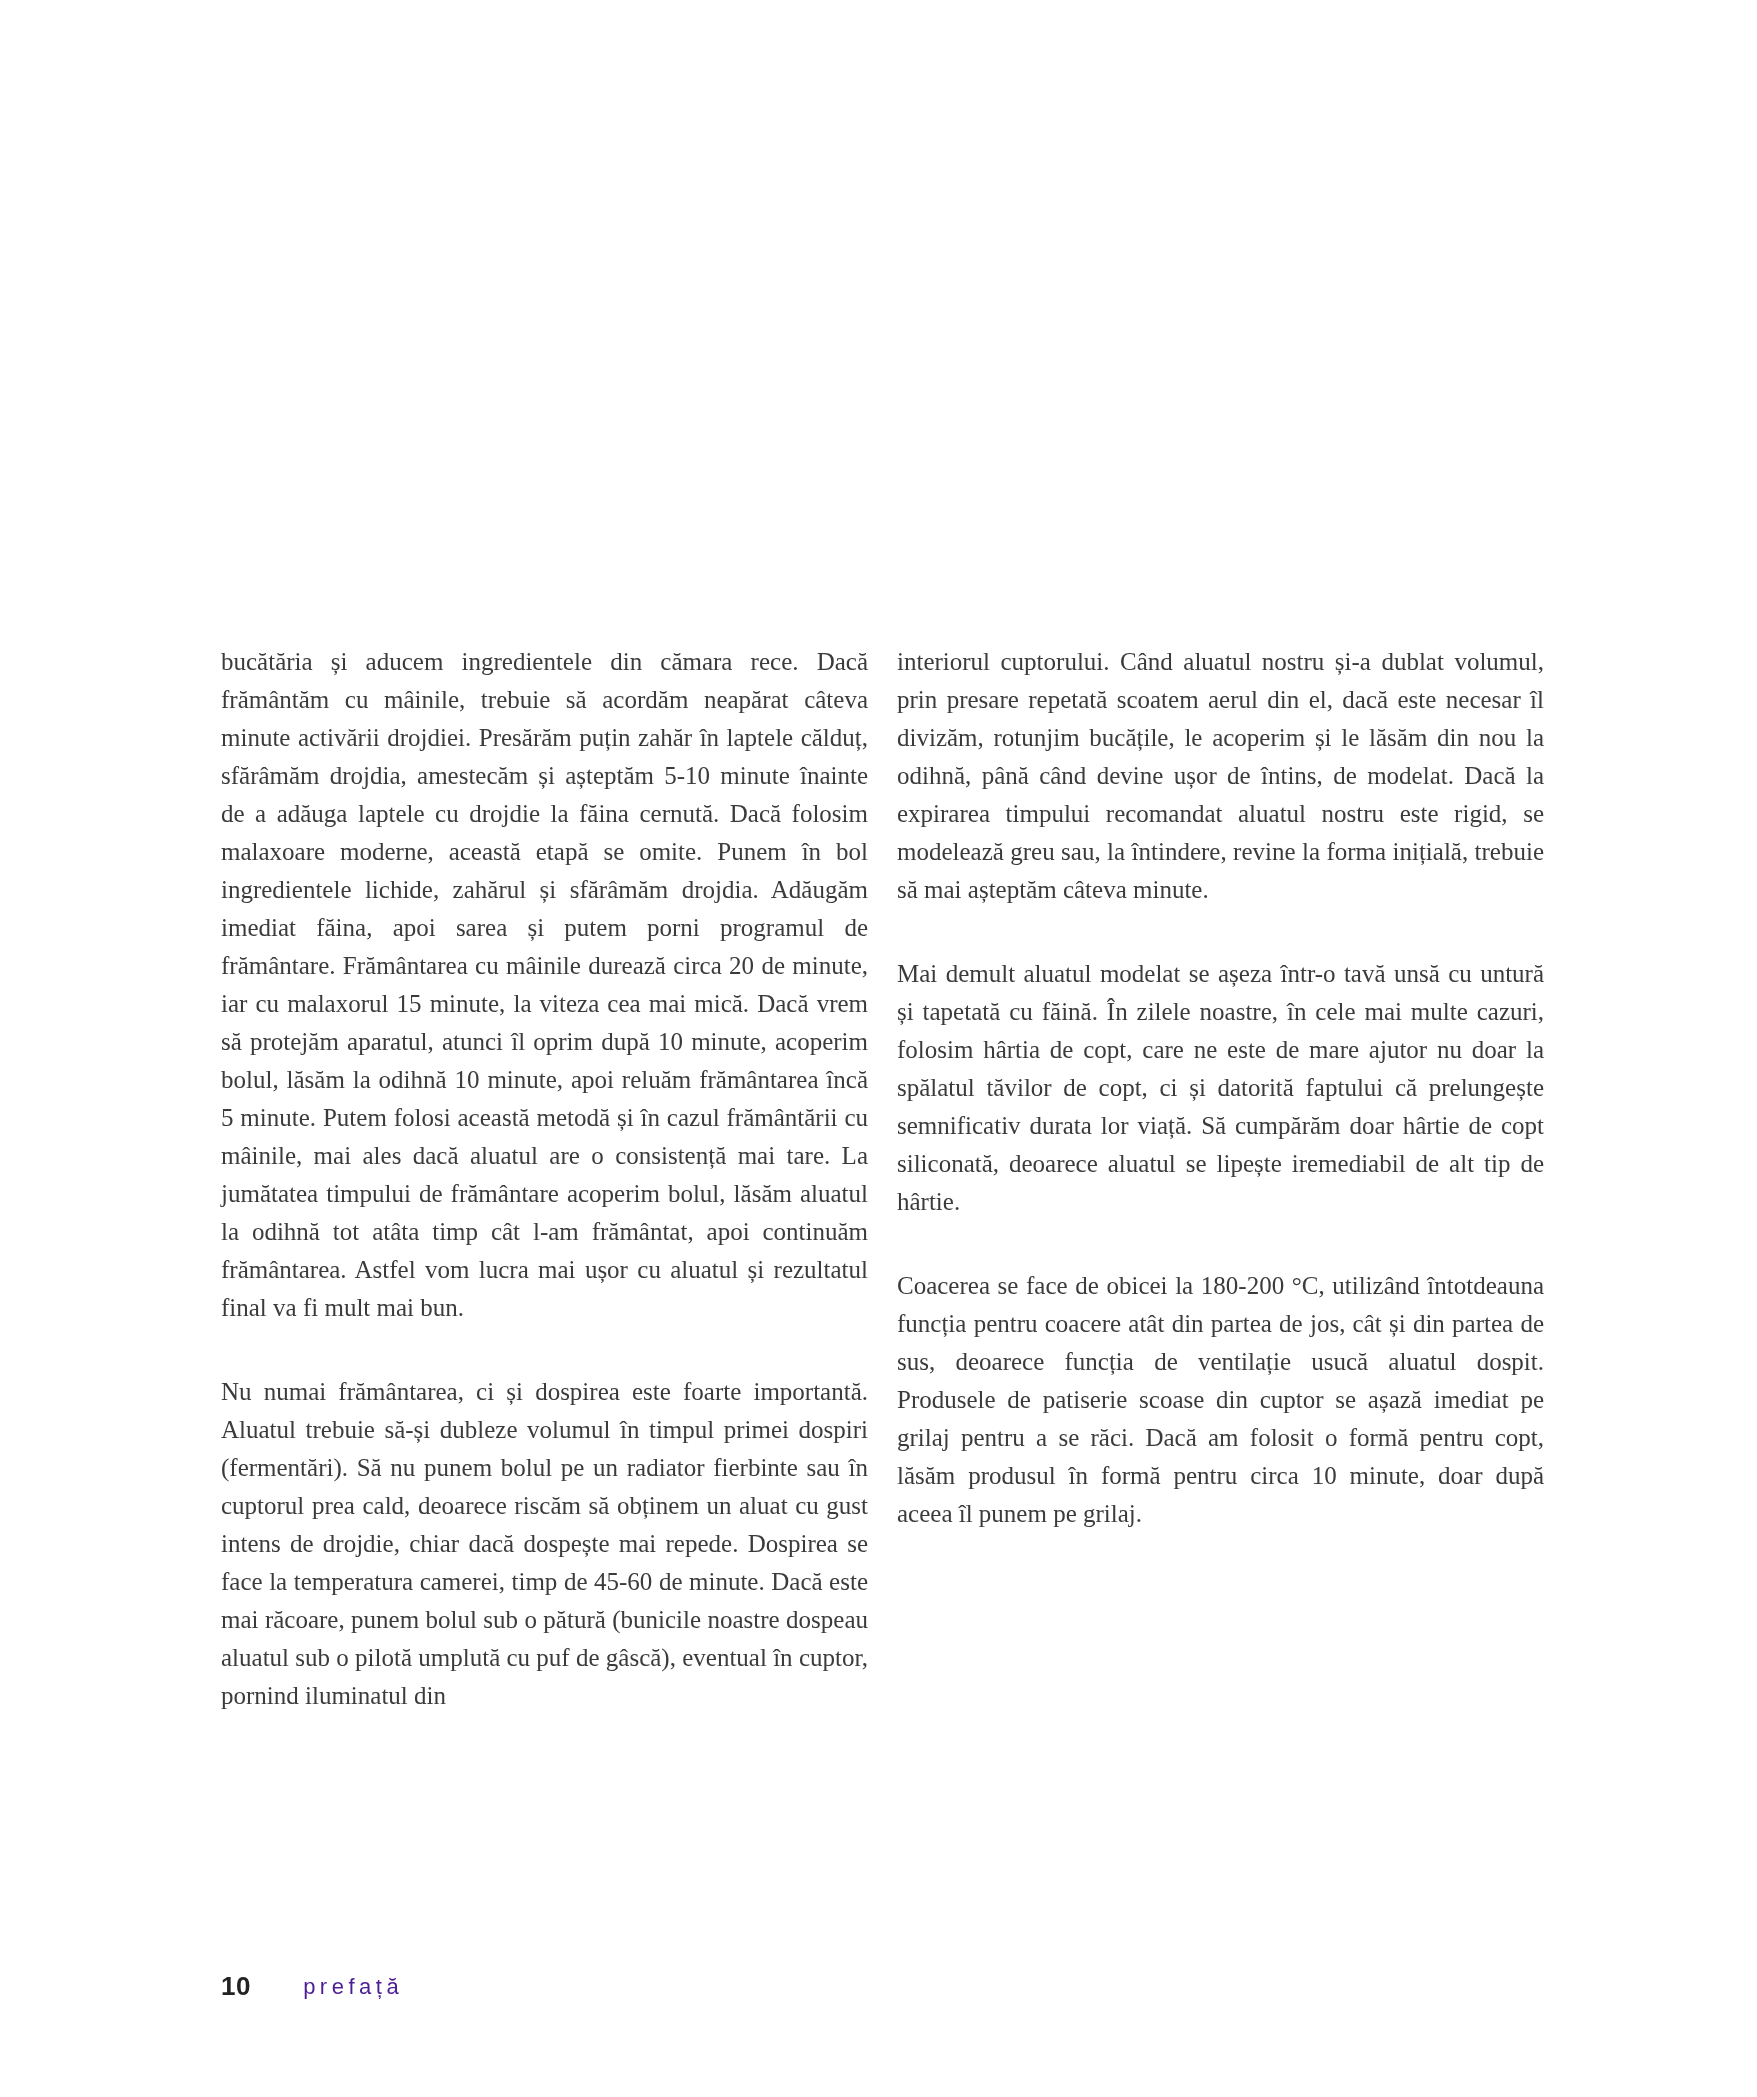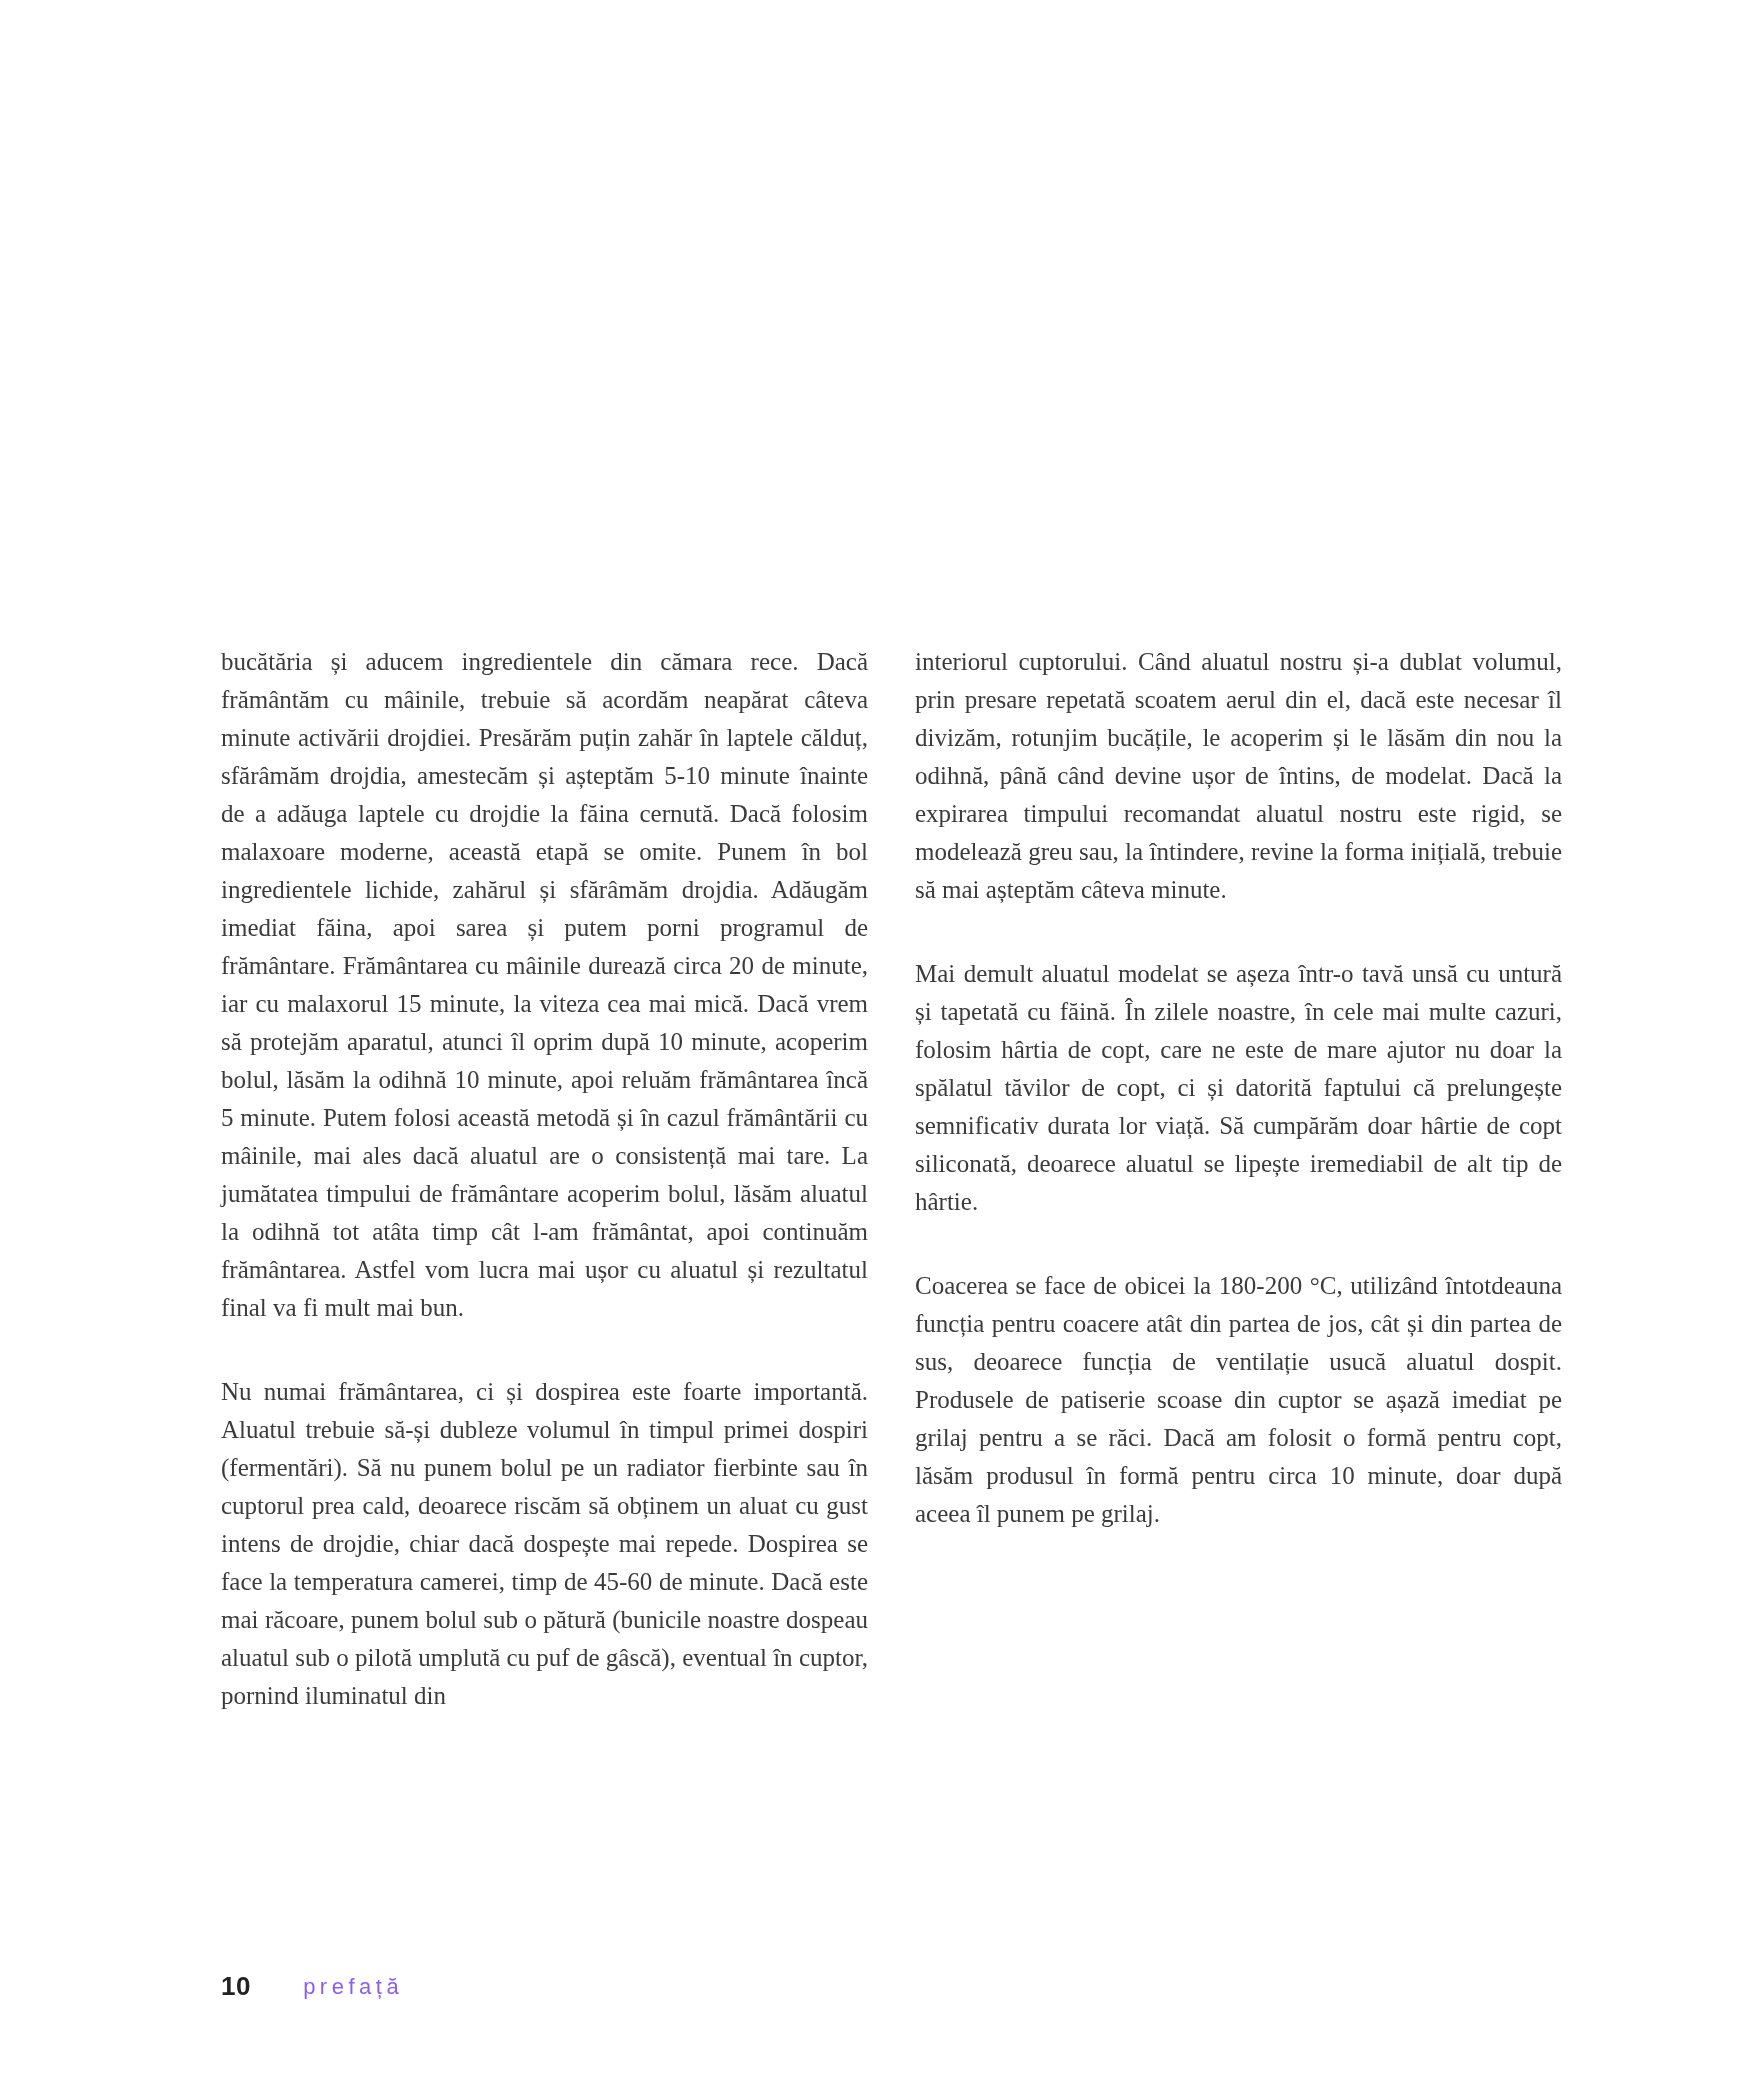--- a/index.html
+++ b/index.html
@@ -19,21 +19,21 @@
     position: absolute;
     inset: 0;
     background: #ffffff;
   }
   .text-columns {
     position: absolute;
     left: 221px;
     top: 643px;
     width: 1341px;
     display: flex;
-    gap: 47px;
+    gap: 29px;
   }
   .col {
     width: 647px;
     font-size: 25px;
     line-height: 38px;
     text-align: justify;
     text-justify: inter-word;
     hyphens: auto;
     -webkit-hyphens: auto;
     color: #3b3b3b;
@@ -55,21 +55,21 @@
   .page-num {
     font-size: 26px;
     font-weight: bold;
     color: #222222;
     letter-spacing: 0.6px;
   }
   .footer-label {
     margin-left: 52px;
     font-size: 22px;
     letter-spacing: 4.5px;
-    color: #8b5cf6;
+    color: #4c1d95;
   }
 </style>
 </head>
 <body>
 
 <div class="page">
 
   <div class="text-columns">
 
     <div class="col">

